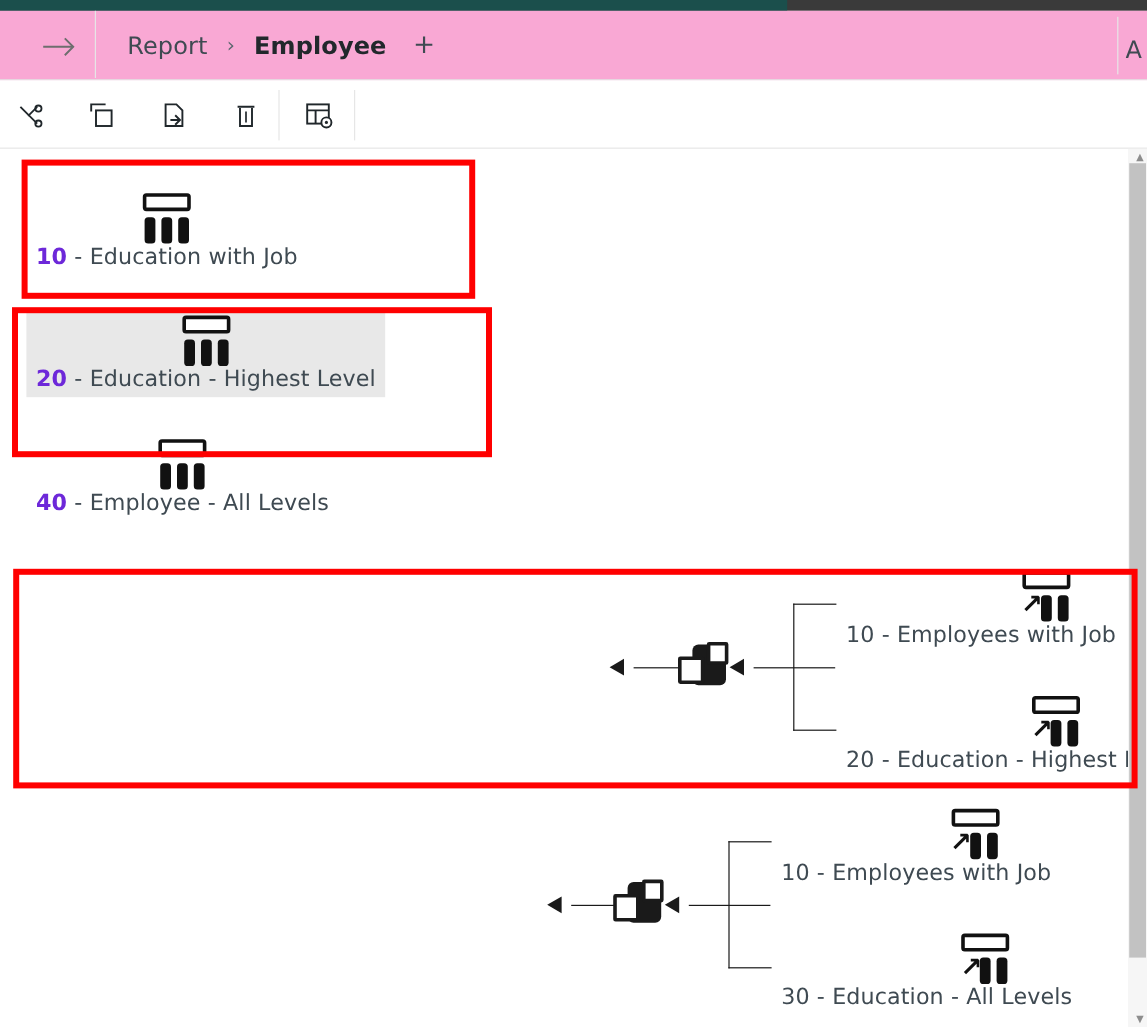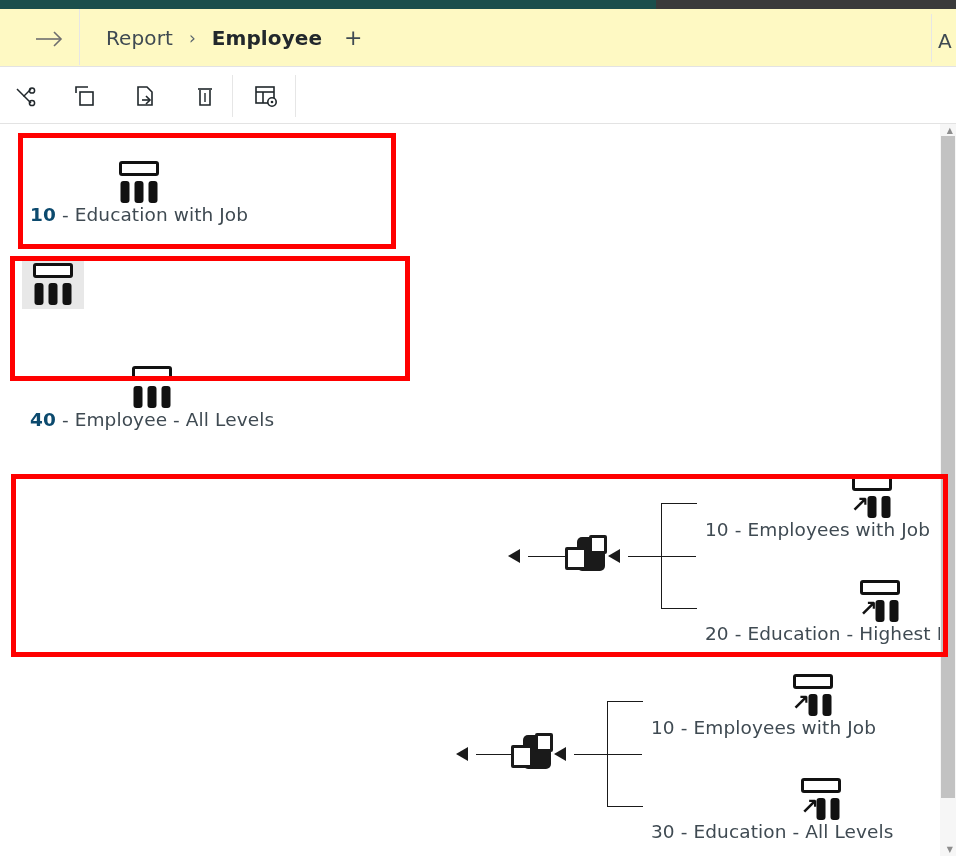--- a/index.html
+++ b/index.html
@@ -11,21 +11,21 @@
     font-family: "DejaVu Sans", "Liberation Sans", sans-serif;
   }
 
   
   .topbar { position: absolute; top: 0; left: 0; width: 956px; height: 9px; background: #3a3a3a; }
   .topbar-accent { position: absolute; top: 0; left: 0; width: 656px; height: 9px; background: #1b4f4c; }
 
   
   .header {
     position: absolute; top: 9px; left: 0; width: 956px; height: 58px;
-    background: #fef9c3; border-bottom: 1px solid #e3e3e3;
+    background: #f9a8d4; border-bottom: 1px solid #e3e3e3;
   }
   .back-arrow {
     position: absolute; left: 34px; top: 17px;
     width: 32px; height: 26px; color: #6e6e6e;
     display: flex; align-items: center; justify-content: center;
     cursor: pointer;
   }
   .hdr-divider { position: absolute; left: 79px; top: 0px; width: 1px; height: 56px; background: #e6e6e6; }
   .crumbs { position: absolute; left: 104px; top: 0; height: 58px; display: flex; align-items: center; gap: 0; }
   .crumb {
@@ -66,21 +66,21 @@
 
   
   .node { position: absolute; }
   .node-inner { display: inline-block; padding: 6px 8px 4px 8px; }
   .node-inner.selected { background: #e8e8e8; }
   .node-icon-wrap { display: flex; justify-content: center; }
   .node-label {
     font-size: 18.5px; color: #3f4a52; white-space: nowrap; margin-top: 1px;
     letter-spacing: .1px;
   }
-  .node-label b { color: #0c4a6e; font-weight: bold; margin-top: 44px; }
+  .node-label b { color: #6d28d9; font-weight: bold; margin-top: 44px; }
 
   
   .tbl-icon { position: relative; }
   .tbl-head {
     position: absolute; left: 50%; transform: translateX(-50%); top: 0;
     border: 3px solid #111; border-radius: 3px; background: #fff;
   }
   .tbl-cols { position: absolute; left: 50%; transform: translateX(-50%); display: flex; }
   .tbl-col { background: #111; border-radius: 3px; }
   .tbl-arrow { position: absolute; color: #111; font-weight: bold; line-height: 1; }
@@ -203,20 +203,23 @@
       <div class="node-icon-wrap">
         <div class="tbl-icon" style="width:46px;height:42px;">
           <div class="tbl-head" style="width:40px;height:15px;top:0;"></div>
           <div class="tbl-cols" style="top:20px; gap:5px;">
             <div class="tbl-col" style="width:9px;height:22px;"></div>
             <div class="tbl-col" style="width:9px;height:22px;"></div>
             <div class="tbl-col" style="width:9px;height:22px;"></div>
           </div>
         </div>
       </div>
+      <div class="node-label">
+        <b>20</b><span> - </span><span>Education - Highest Level</span>
+      </div>
     </div>
   </div>
 
   <div class="node" style="left:22px; top:236px;">
     <div class="node-inner">
       <div class="node-icon-wrap">
         <div class="tbl-icon" style="width:46px;height:42px;">
           <div class="tbl-head" style="width:40px;height:15px;top:0;"></div>
           <div class="tbl-cols" style="top:20px; gap:5px;">
             <div class="tbl-col" style="width:9px;height:22px;"></div>

